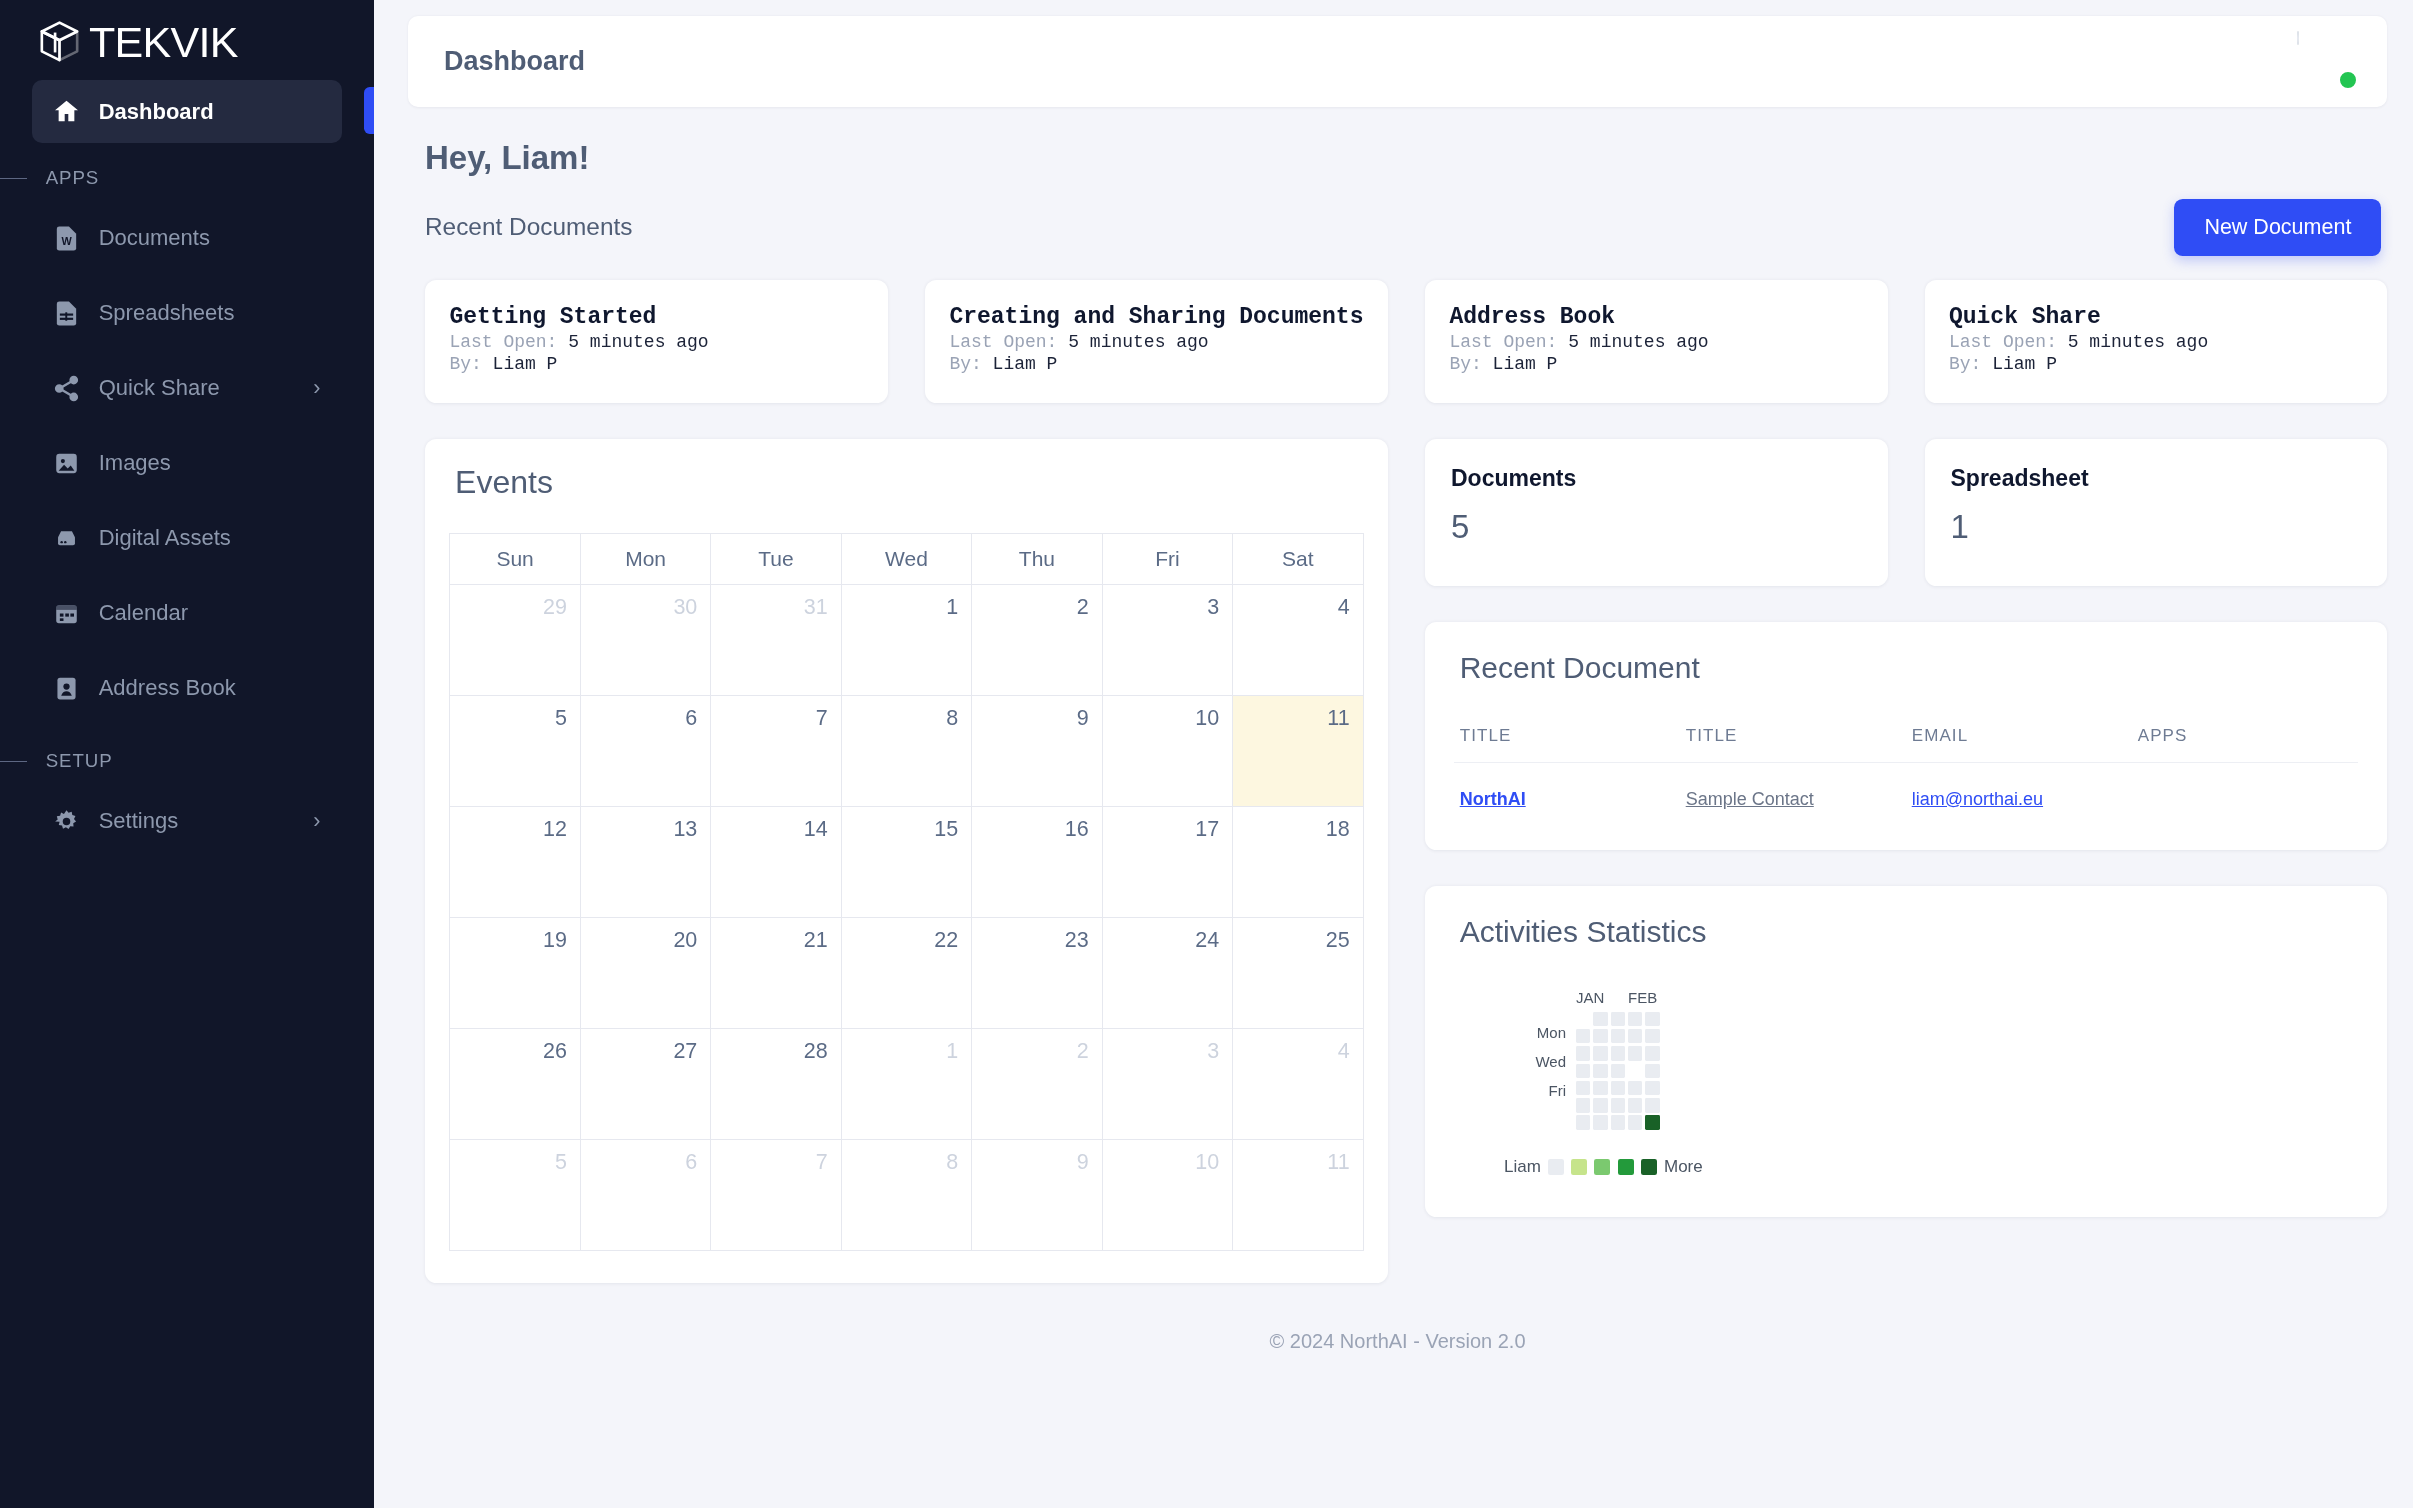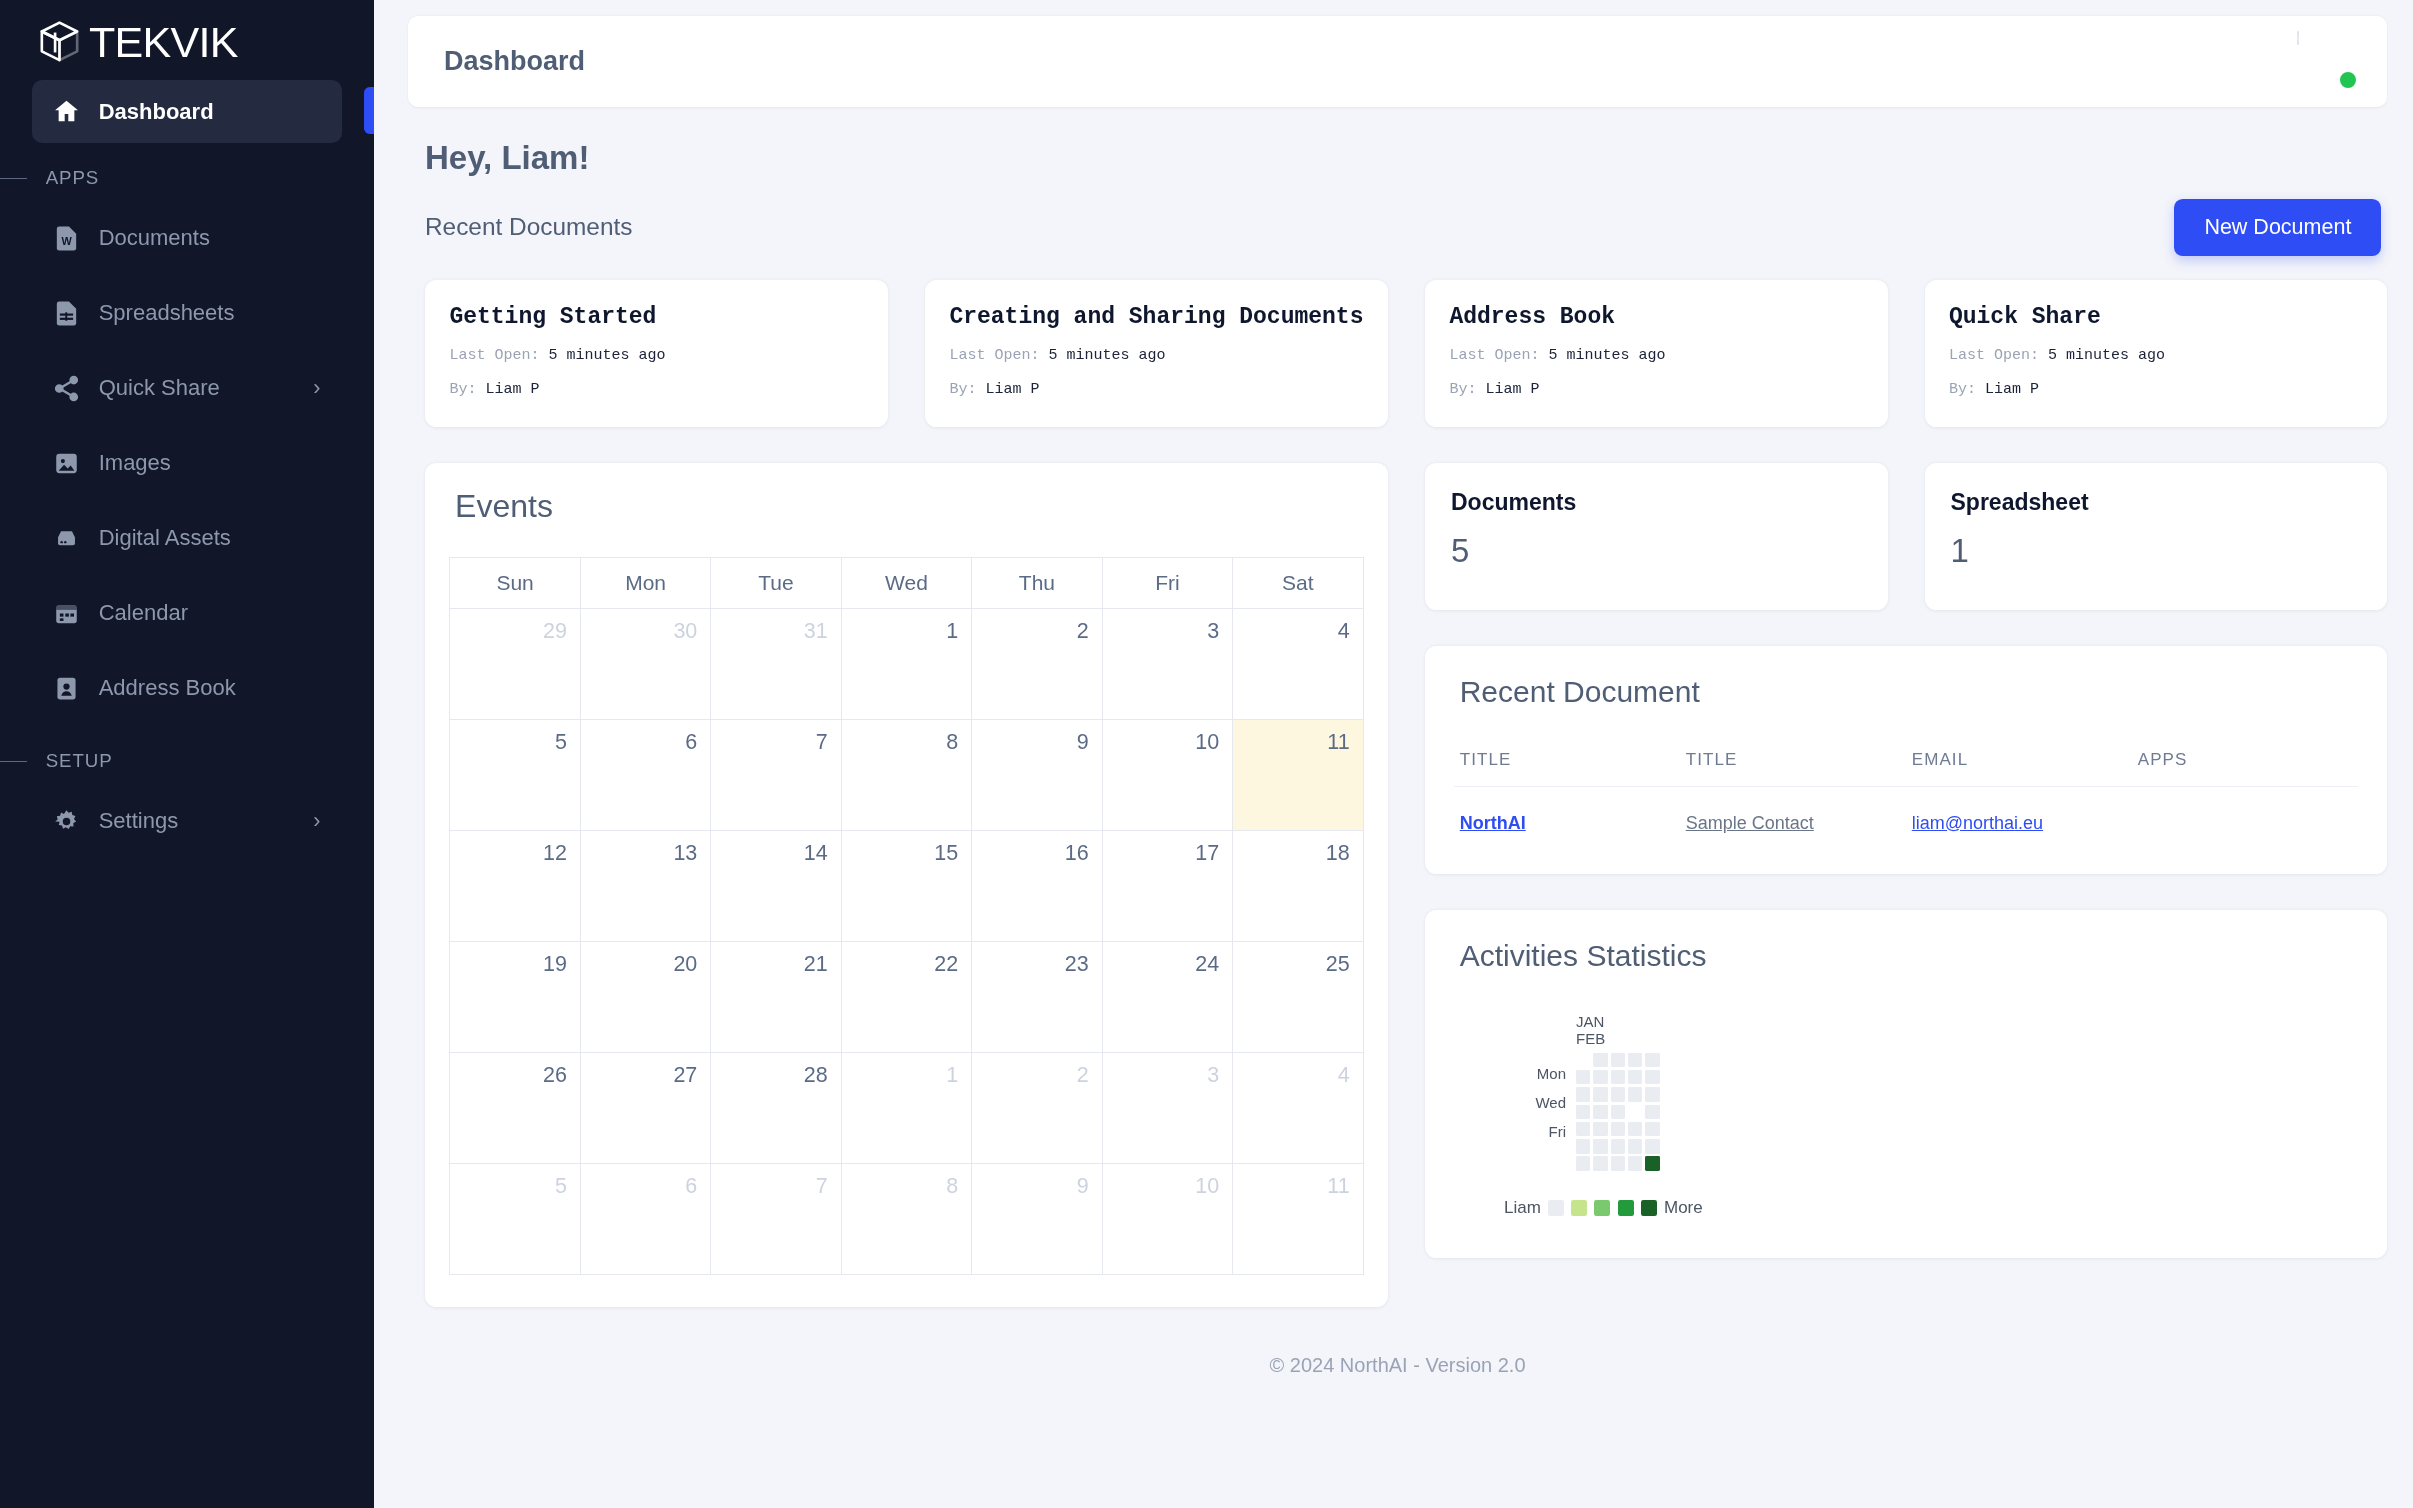--- a/index.html
+++ b/index.html
@@ -151,21 +151,21 @@
     border-radius: 11.5px;
     box-shadow: 0 0.7px 3.6px rgba(20,25,50,.07);
   }
 
   
   .doc-row { display: flex; gap: 37px; font-family: Liberation Mono, monospace; }
   .doc-row.left  > .doc-card { width: 463px; flex: 0 0 463px; }
   .doc-row.right > .doc-card { flex: 1 1 0; }
   .doc-card { padding: 24.4px 24.4px 29px 24.4px; }
   .doc-title { font-size: 23px; font-weight: 700; color: #0f172e; }
-  .doc-meta { font-size: 15px; color: #9aa3b5; margin-top: 17px; }
+  .doc-meta { font-size: 18px; color: #9aa3b5; margin-top: 2px; }
   .doc-meta b { color: #1c2338; font-weight: 400; }
 
   
   .events-card { margin-top: 36px; padding: 24.4px 24.4px 32px 24.4px; }
   .events-head { display: flex; align-items: center; justify-content: space-between; }
   .events-title { font-size: 32px; color: #4f5d75; padding-left: 5.7px; }
   .events-btns { display: flex; gap: 13px; }
   .events-btns .btn { padding: 14.4px 24.4px; }
 
   .cal { width: 100%; border-collapse: collapse; margin-top: 32px; table-layout: fixed; }
@@ -204,21 +204,21 @@
     font-size: 18px; color: #6b7588;
     padding: 26px 0 26px 5.7px;
     text-decoration: underline;
   }
   .ctable td.link { color: #2f4df5; }
   .ctable td.name { color: #2f4df5; font-weight: 700; }
 
   .acts-card { margin-top: 36px; padding: 29px 29px 40px 29px; }
   .acts-title { font-size: 30px; color: #4f5d75; padding-left: 5.7px; }
   .heat-wrap { margin: 40px 0 0 56px; }
-  .heat-months { display: flex; margin-left: 66px; gap: 0; flex-direction: column; }
+  .heat-months { display: flex; margin-left: 66px; gap: 0; }
   .heat-month { font-size: 15px; color: #4b5563; }
   .heat-body { display: flex; margin-top: 5.7px; }
   .heat-daylabels { width: 66px; flex: 0 0 66px; }
   .heat-daylabel {
     height: 14.4px; line-height: 14.4px;
     font-size: 15px; color: #4b5563;
     text-align: right; padding-right: 10px;
   }
   .heat-cols { display: flex; gap: 2.9px; }
   .heat-col { display: flex; flex-direction: column; gap: 2.9px; }

